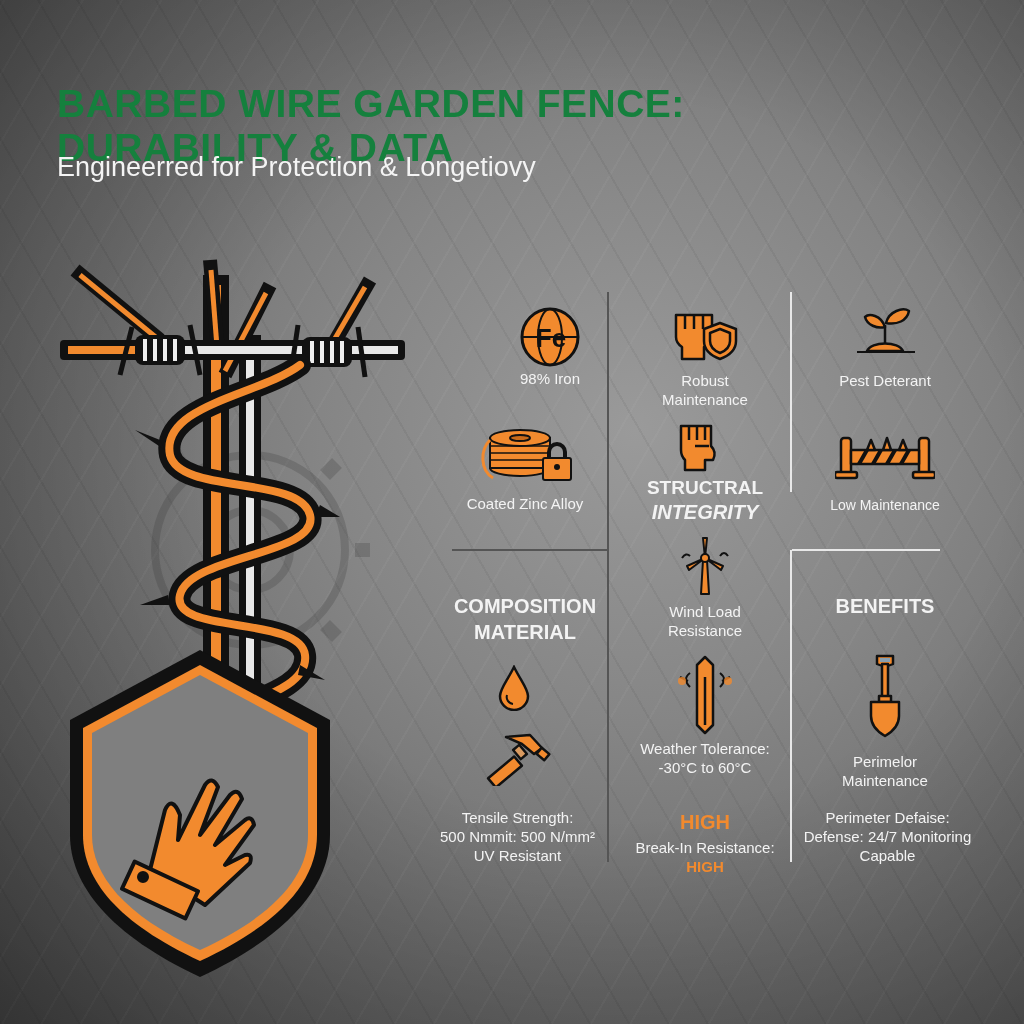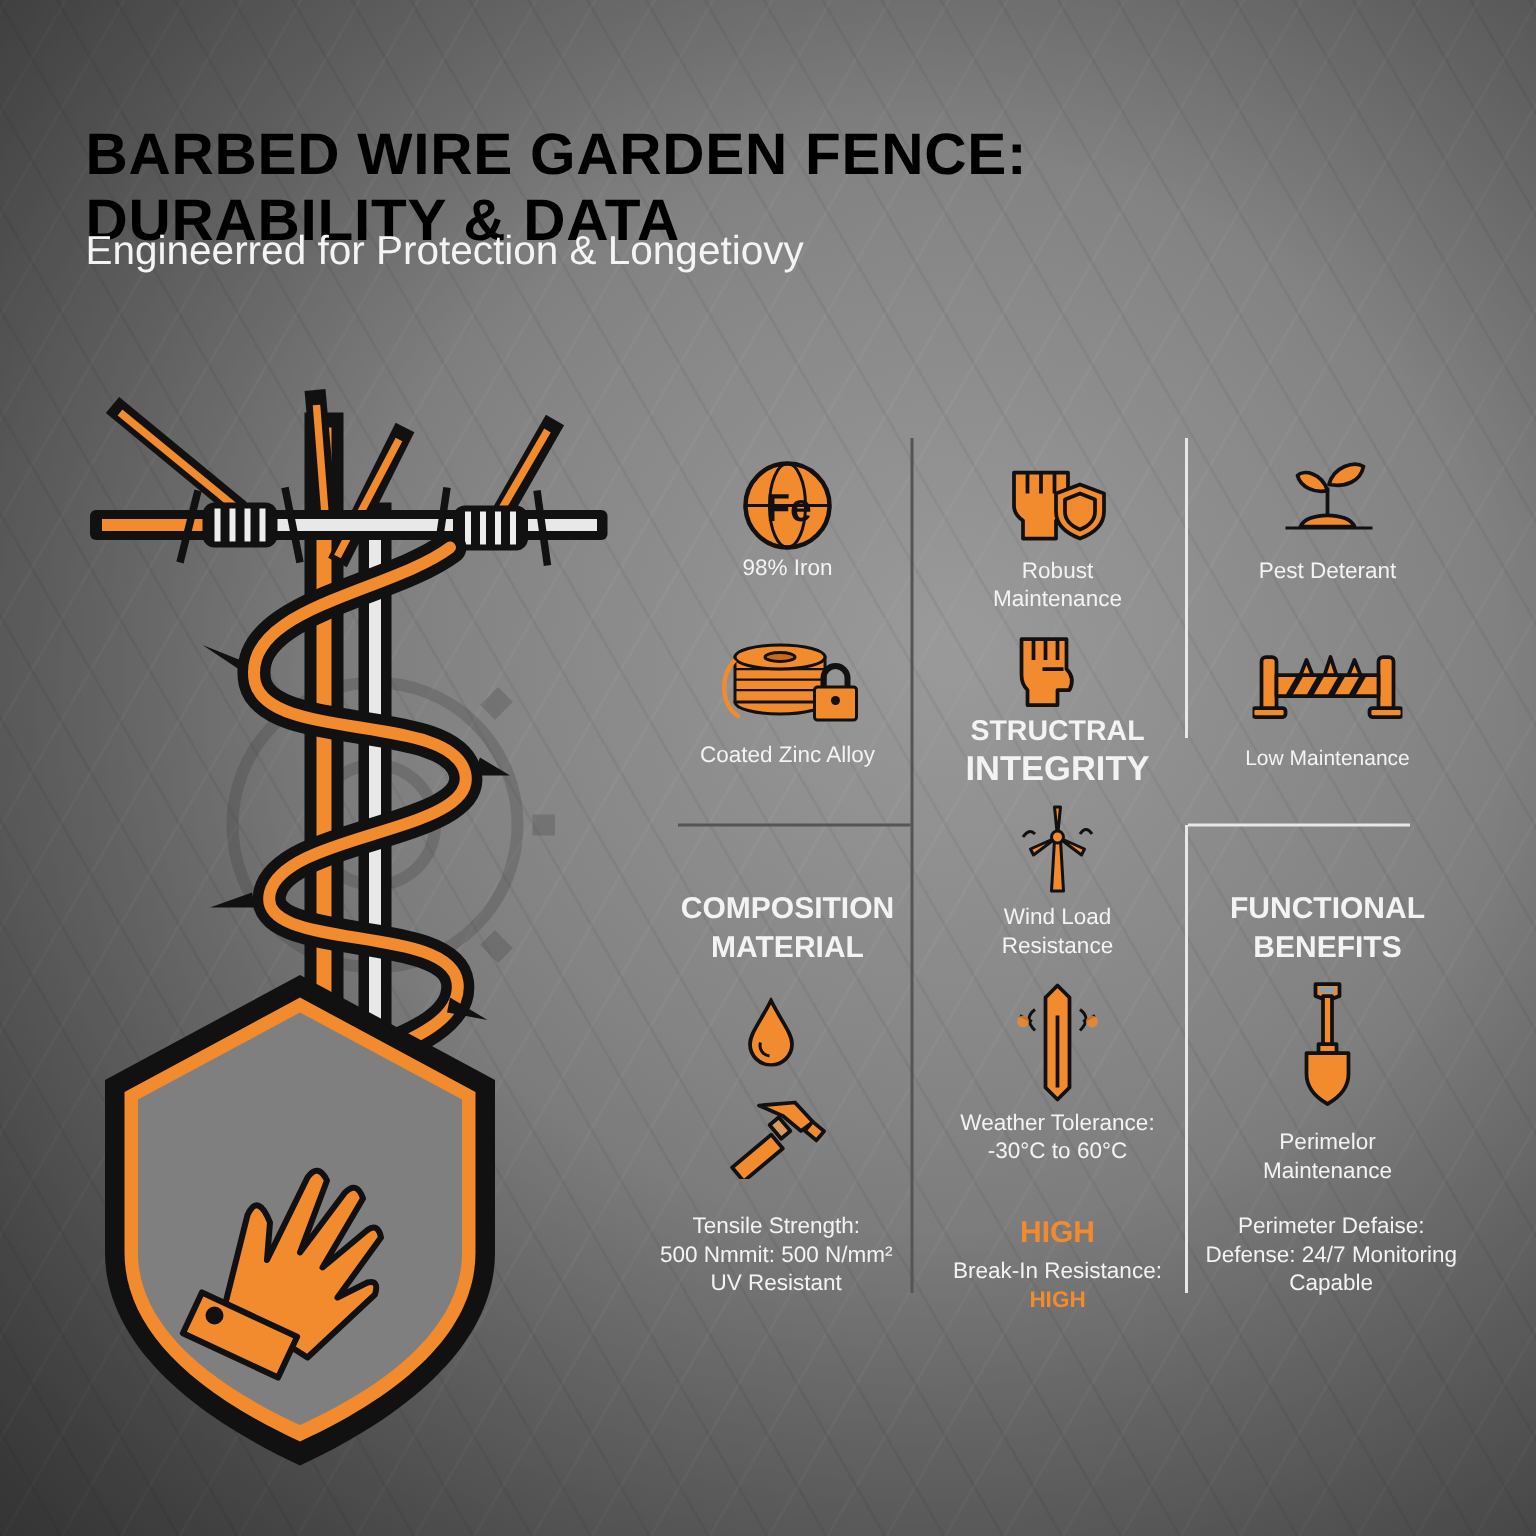--- a/index.html
+++ b/index.html
@@ -15,21 +15,21 @@
       repeating-linear-gradient(60deg, rgba(0,0,0,0.07) 0 2px, transparent 2px 34px),
       repeating-linear-gradient(-60deg, rgba(255,255,255,0.05) 0 2px, transparent 2px 34px);
     opacity:0.7;
   }
   .vignette {
     position:absolute; inset:0; pointer-events:none;
     background: radial-gradient(ellipse at 60% 45%, transparent 45%, rgba(0,0,0,0.35) 100%);
   }
   .title {
     position:absolute; left:57px; top:82px; margin:0;
-    color:#000000; font-weight:bold; font-size:39px; line-height:44px;
+    color:#15803d; font-weight:bold; font-size:39px; line-height:44px;
     letter-spacing:0.5px; text-transform:uppercase;
   }
   .title span { display:block; }
   .subtitle {
     position:absolute; left:57px; top:150px; margin:0;
     color:#f4f4f4; font-size:27px; line-height:34px;
   }
   .hero { position:absolute; left:40px; top:255px; width:380px; height:730px; }
   .vline, .hline { position:absolute; }
   .vline { width:2px; }
@@ -140,21 +140,21 @@
     </g>
   </svg>
 </div>
 
 <div class="vline dark" style="left:607px; top:292px; height:570px;"></div>
 <div class="vline light" style="left:790px; top:292px; height:200px;"></div>
 <div class="vline light" style="left:790px; top:550px; height:312px;"></div>
 <div class="hline dark" style="left:452px; top:549px; width:155px;"></div>
 <div class="hline light" style="left:792px; top:549px; width:148px;"></div>
 
-<div class="cell" style="left:445px; top:305px; width:160px;">
+<div class="cell" style="left:470px; top:305px; width:160px;">
   <div class="icon">
     <svg width="64" height="64" viewBox="0 0 64 64">
       <circle cx="32" cy="32" r="28" fill="#f28a2e" stroke="#111" stroke-width="3"></circle>
       <ellipse cx="32" cy="32" rx="12" ry="28" fill="none" stroke="#111" stroke-width="2"></ellipse>
       <line x1="4" y1="32" x2="60" y2="32" stroke="#111" stroke-width="2"></line>
       <text x="33" y="42" text-anchor="middle" font-family="Liberation Sans, sans-serif" font-weight="bold" font-size="26" fill="#111">Fe</text>
     </svg>
   </div>
   <span class="lbl">98% Iron</span>
 </div>
@@ -237,21 +237,21 @@
       <line x1="12" y1="6" x2="12" y2="20"></line>
         <line x1="20" y1="6" x2="20" y2="20"></line>
         <line x1="28" y1="6" x2="28" y2="20"></line>
       <path d="M18,26 h14" fill="none"></path>
     </g>
   </svg>
 </div>
 
 <div class="cell" style="left:620px; top:476px; width:170px;">
   <span class="hdr" style="font-size:19px; line-height:24px;">STRUCTRAL</span>
-  <span class="hdr" style="font-size:23px; line-height:24px;">INTEGRITY</span>
+  <span class="hdr" style="font-size:20px; line-height:24px;font-style:italic;">INTEGRITY</span>
 </div>
 
 <div class="cell" style="left:620px; top:536px; width:170px;">
   <div class="icon">
     <svg width="54" height="60" viewBox="0 0 54 60">
       <g stroke="#111" stroke-width="2" fill="#f28a2e" stroke-linejoin="round">
         <polygon points="25,24 29,24 31,58 23,58"></polygon>
         <path d="M27,22 L25,2 L29,2 Z"></path>
         <path d="M27,22 L45,30 L43,34 Z"></path>
         <path d="M27,22 L9,30 L11,34 Z"></path>
@@ -327,21 +327,20 @@
           <line x1="38" y1="32" x2="46" y2="18"></line>
         <line x1="52" y1="32" x2="60" y2="18"></line>
           <line x1="66" y1="32" x2="74" y2="18"></line>
       </g>
     </svg>
   </div>
   <span class="lbl" style="margin-top:16px; font-size:14px;">Low Maintenance</span>
 </div>
 
 <div class="cell" style="left:800px; top:593px; width:170px;">
-  <span class="hdr">FUNCTIONAL</span>
   <span class="hdr">BENEFITS</span>
 </div>
 
 <div class="cell" style="left:800px; top:652px; width:170px;">
   <div class="icon">
     <svg width="40" height="86" viewBox="0 0 40 86">
       <g stroke="#111" stroke-width="2.5" fill="#f28a2e" stroke-linejoin="round">
         <path d="M12,4 h16 v8 q-8,4 -16,0 Z"></path>
         <rect x="17" y="12" width="6" height="34"></rect>
         <rect x="14" y="44" width="12" height="6"></rect>

